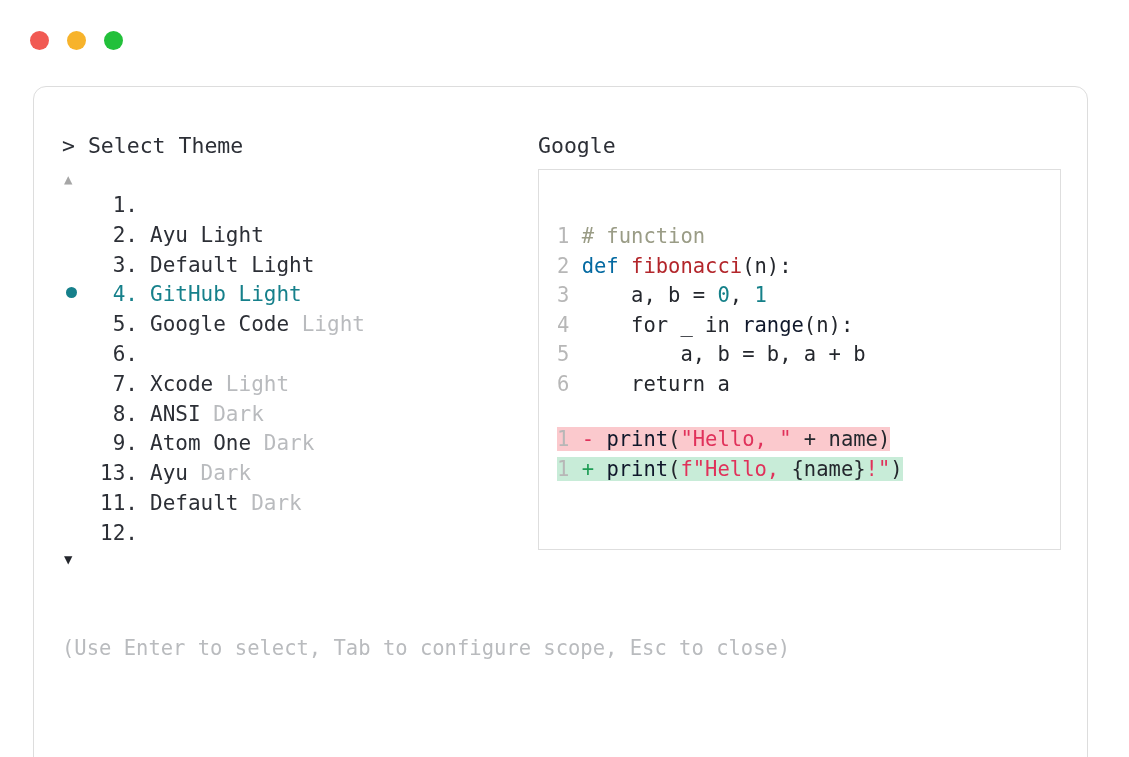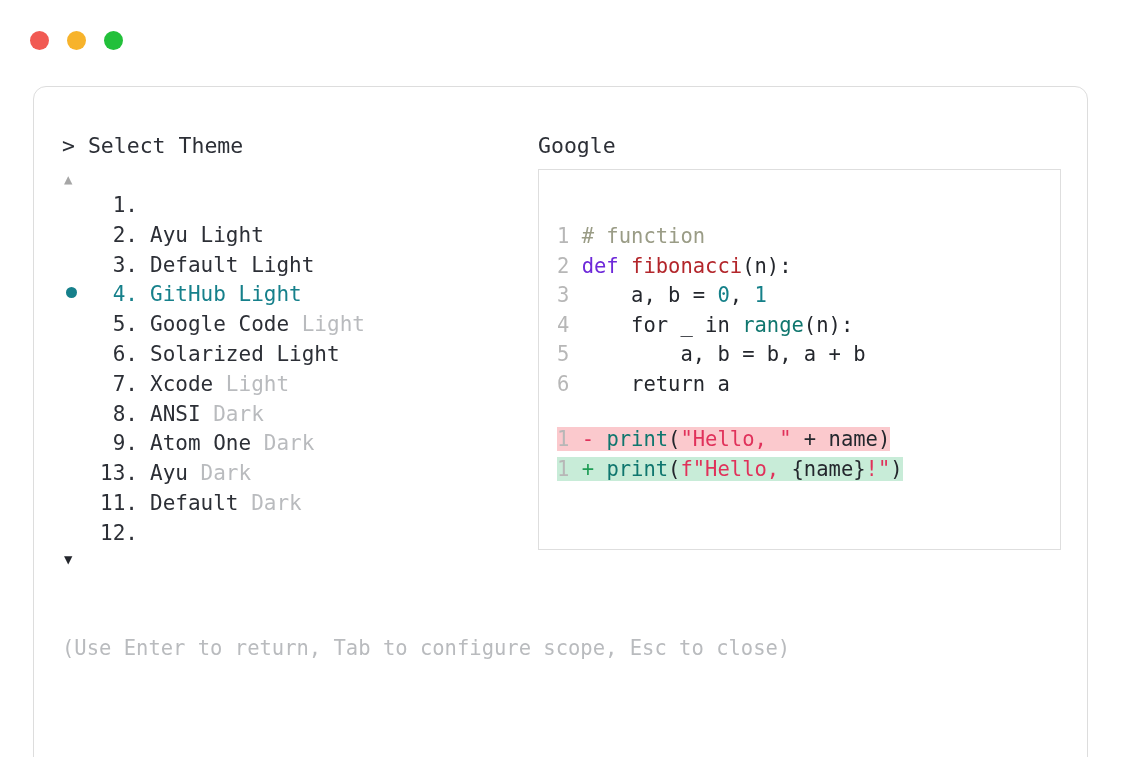--- a/index.html
+++ b/index.html
@@ -143,24 +143,24 @@
     font-size: 20.5px;
     line-height: 29.5px;
     white-space: pre;
   }
   .code-line { white-space: pre; height: 29.5px; }
   .ln {
     color: #b7b7b7;
     white-space: pre;
   }
   .tok-comment { color: #9a9c86; }
-  .tok-kw      { color: #6d28d9; }
+  .tok-kw      { color: #0369a1; }
   .tok-fn      { color: #b3262b; }
   .tok-num     { color: #158089; }
-  .tok-builtin { color: #0f766e; }
+  .tok-builtin { color: #0f172a; }
   .tok-plain   { color: #24272d; }
   .tok-str     { color: #e0315a; }
 
   .diff-gap { height: 26px; }
   .diff-line { white-space: pre; height: 29.5px; display: block; }
   .diff-ink { white-space: pre; }
   .diff-del .diff-ink { background: #fbc9cd; }
   .diff-add .diff-ink { background: #c8ecd8; }
   .marker-del { color: #e0315a; }
   .marker-add { color: #1f9d55; }
@@ -190,21 +190,21 @@
 
     <div class="col-left">
       <div class="col-header">&gt; Select Theme</div>
       <div class="scroll-arrow">▲</div>
       <ul class="theme-list">
           <li class="theme-row"><span class="bullet-cell"></span><span class="num-cell">1.</span></li>
           <li class="theme-row"><span class="bullet-cell"></span><span class="num-cell">2.</span><span class="name-cell">Ayu<span class="variant strong"> Light</span></span></li>
           <li class="theme-row"><span class="bullet-cell"></span><span class="num-cell">3.</span><span class="name-cell">Default<span class="variant strong"> Light</span></span></li>
           <li class="theme-row selected"><span class="bullet-cell"><span class="bullet"></span></span><span class="num-cell">4.</span><span class="name-cell">GitHub<span class="variant strong"> Light</span></span></li>
           <li class="theme-row"><span class="bullet-cell"></span><span class="num-cell">5.</span><span class="name-cell">Google Code<span class="variant"> Light</span></span></li>
-          <li class="theme-row"><span class="bullet-cell"></span><span class="num-cell">6.</span><span class="name-cell">Solarized<span class="variant strong"> Light</span></span></li>
+          <li class="theme-row"><span class="bullet-cell"></span><span class="num-cell">6.</span></li>
           <li class="theme-row"><span class="bullet-cell"></span><span class="num-cell">7.</span><span class="name-cell">Xcode<span class="variant"> Light</span></span></li>
           <li class="theme-row"><span class="bullet-cell"></span><span class="num-cell">8.</span><span class="name-cell">ANSI<span class="variant"> Dark</span></span></li>
           <li class="theme-row"><span class="bullet-cell"></span><span class="num-cell">9.</span><span class="name-cell">Atom One<span class="variant"> Dark</span></span></li>
           <li class="theme-row"><span class="bullet-cell"></span><span class="num-cell">13.</span><span class="name-cell">Ayu<span class="variant"> Dark</span></span></li>
           <li class="theme-row"><span class="bullet-cell"></span><span class="num-cell">11.</span><span class="name-cell">Default<span class="variant"> Dark</span></span></li>
           <li class="theme-row"><span class="bullet-cell"></span><span class="num-cell">12.</span></li>
         </ul>
       <div class="scroll-arrow active">▼</div>
     </div>
 
@@ -212,14 +212,14 @@
       <div class="col-header">Google</div>
       <div class="preview-box">
         <div class="code"><div class="code-line"><span class="ln">1 </span><span class="tok-comment"># function</span></div><div class="code-line"><span class="ln">2 </span><span class="tok-kw">def </span><span class="tok-fn">fibonacci</span><span class="tok-plain">(n):</span></div><div class="code-line"><span class="ln">3 </span><span class="tok-plain">    a, b = </span><span class="tok-num">0</span><span class="tok-plain">, </span><span class="tok-num">1</span></div><div class="code-line"><span class="ln">4 </span><span class="tok-plain">    for _ in </span><span class="tok-builtin">range</span><span class="tok-plain">(n):</span></div><div class="code-line"><span class="ln">5 </span><span class="tok-plain">        a, b = b, a + b</span></div><div class="code-line"><span class="ln">6 </span><span class="tok-plain">    return a</span></div></div>
         <div class="diff-gap"></div>
         <div class="code"><div class="diff-line diff-del"><span class="diff-ink"><span class="ln">1 </span><span class="marker-del">- </span><span class="tok-builtin">print</span><span class="tok-plain">(</span><span class="tok-str">"Hello, "</span><span class="tok-plain"> + name)</span></span></div><div class="diff-line diff-add"><span class="diff-ink"><span class="ln">1 </span><span class="marker-add">+ </span><span class="tok-builtin">print</span><span class="tok-plain">(</span><span class="tok-str">f"Hello, </span><span class="tok-plain">{name}</span><span class="tok-str">!"</span><span class="tok-plain">)</span></span></div></div>
       </div>
     </div>
 
   </div>
 
-  <div class="hint">(Use Enter to return, Tab to configure scope, Esc to close)</div>
+  <div class="hint">(Use Enter to select, Tab to configure scope, Esc to close)</div>
 </div>
 
 </body></html>

